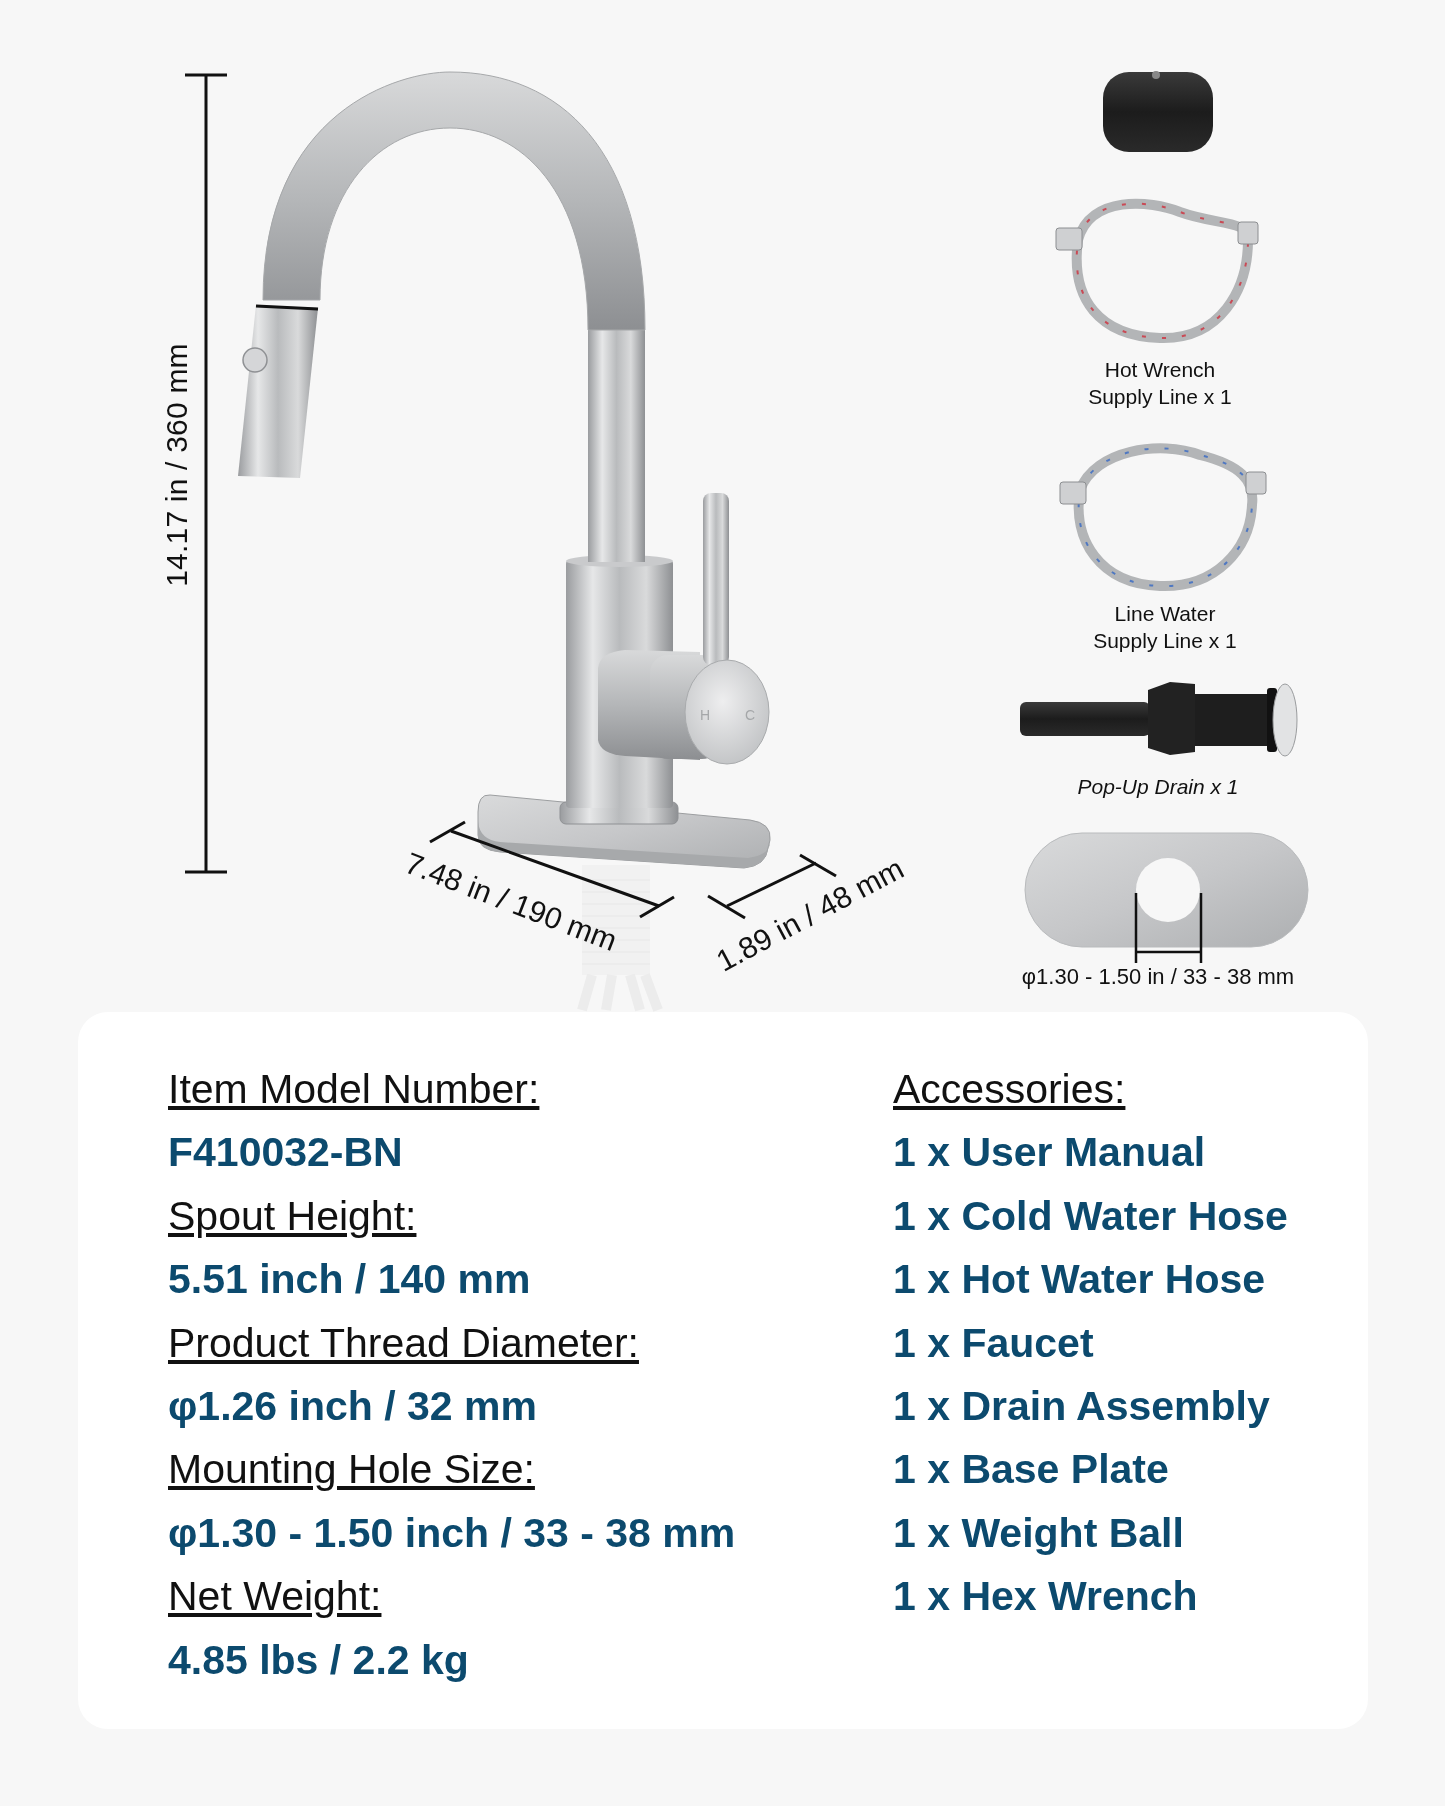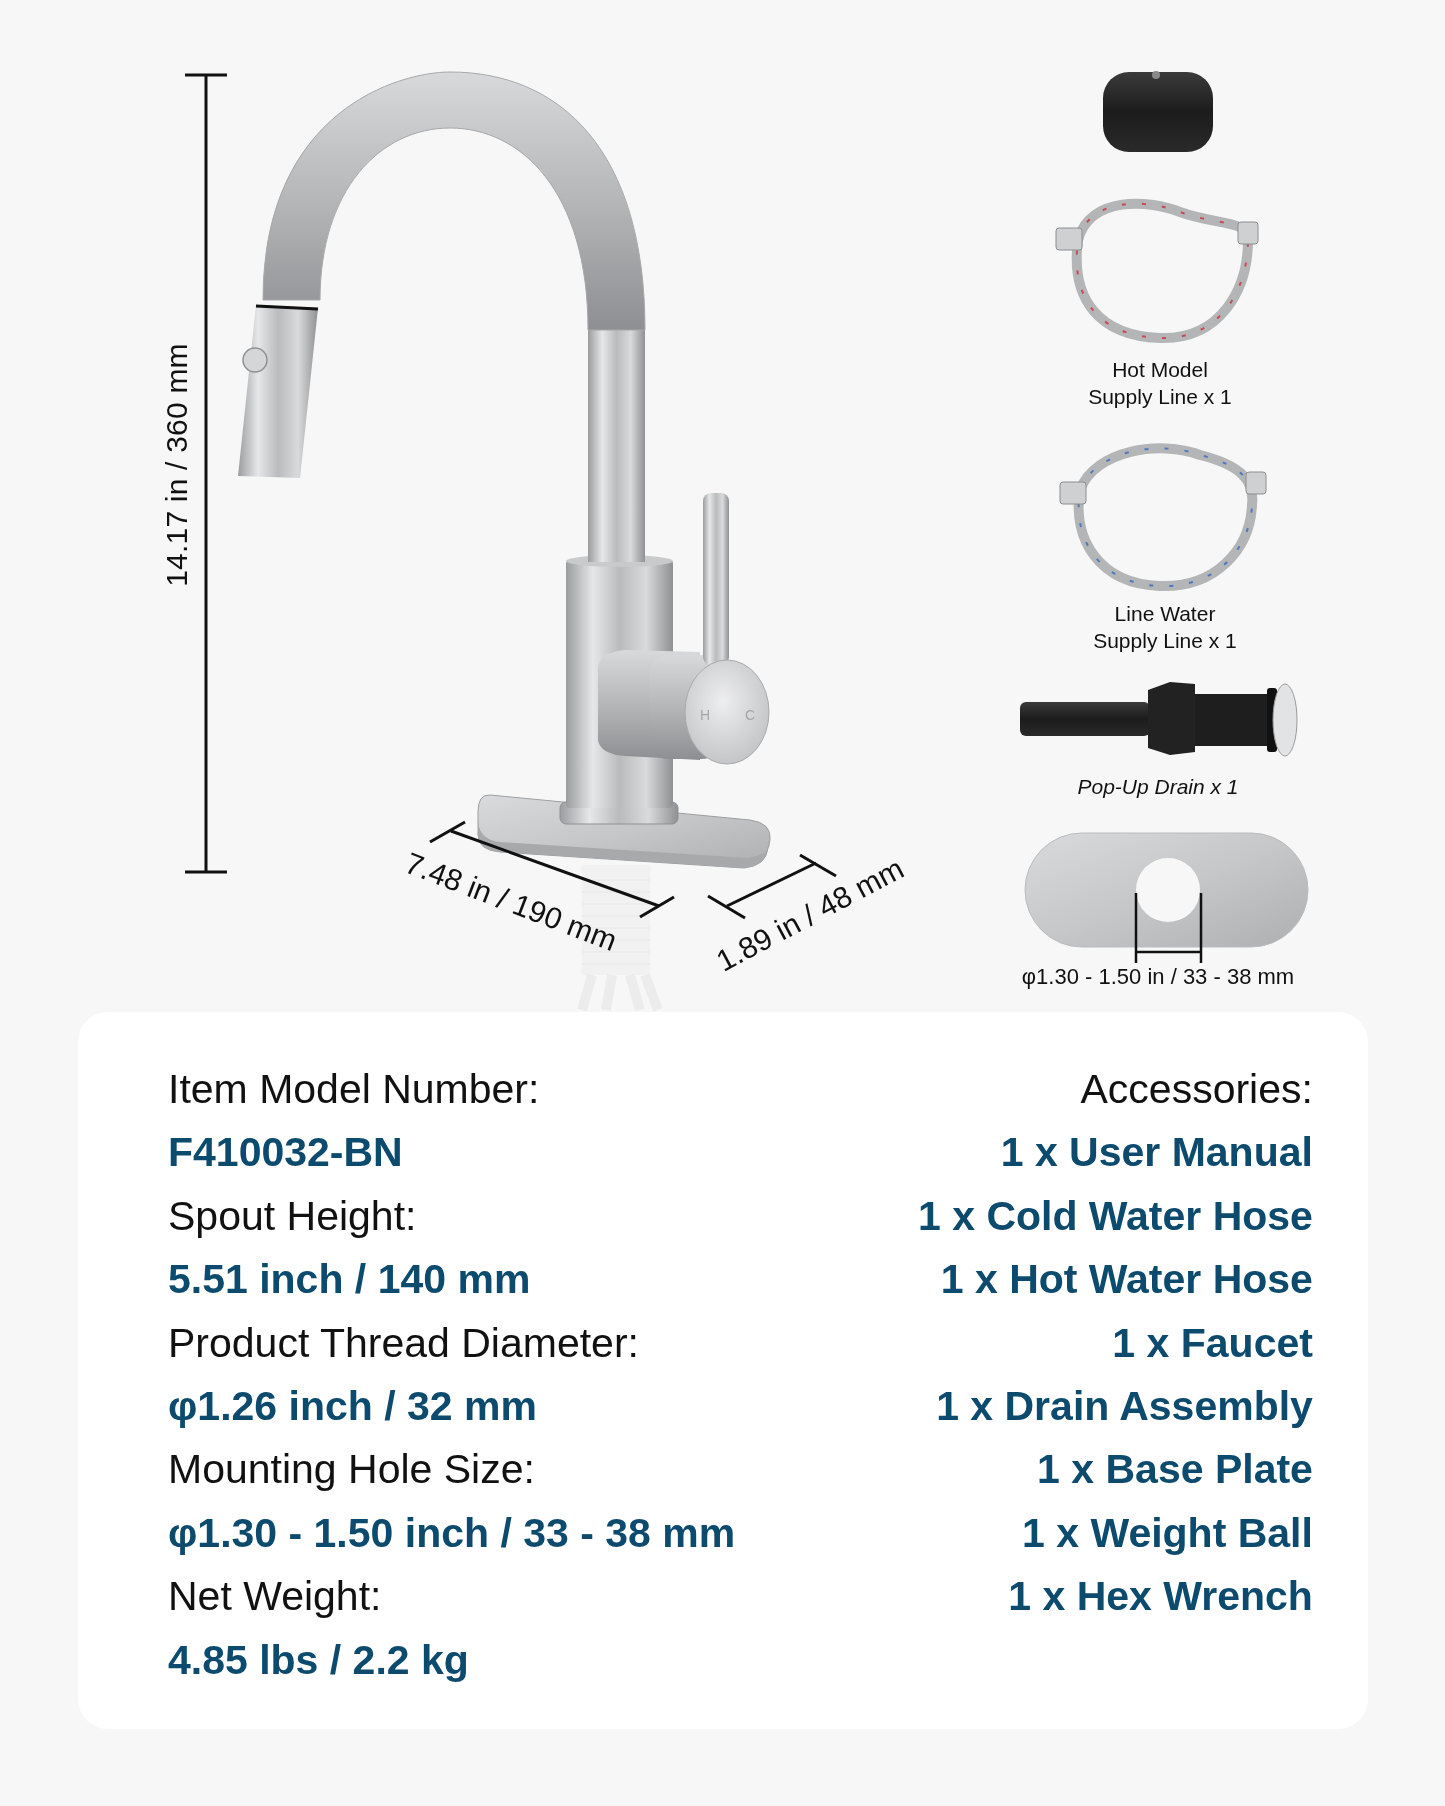--- a/index.html
+++ b/index.html
@@ -33,25 +33,25 @@
   .plate-caption {
     position: absolute; left: 1158px; top: 964px; transform: translateX(-50%);
     font-size: 22px; white-space: nowrap; color: #111;
   }
   .card {
     position: absolute; left: 78px; top: 1012px; width: 1290px; height: 717px;
     background: #ffffff; border-radius: 30px;
   }
   .col { position: absolute; top: 46px; }
   .col.left { left: 90px; }
-  .col.right { left: 840px; text-align: right; }
+  .col.right { left: 815px; }
   .line {
     font-size: 41px; line-height: 63.4px; height: 63.4px; white-space: nowrap;
   }
-  .label { color: #111; font-weight: normal; }
+  .label { color: #111; font-weight: normal; text-decoration: underline; }
   .value { color: #0c4a6e; font-weight: bold; }
 </style>
 </head>
 <body>
 
 <svg class="scene" width="1445" height="1012" viewBox="0 0 1445 1012">
   <defs>
     <linearGradient id="steelH" x1="0" y1="0" x2="1" y2="0">
       <stop offset="0" stop-color="#9a9c9f"></stop>
       <stop offset="0.25" stop-color="#e6e7e8"></stop>
@@ -176,21 +176,21 @@
       <line x1="1136" y1="952" x2="1201" y2="952"></line>
     </g>
   </g>
 </svg>
 
 <div class="dim-v">14.17 in / 360 mm</div>
 <div class="dim-a">7.48 in / 190 mm</div>
 <div class="dim-b">1.89 in / 48 mm</div>
 
 <div class="acc-label" style="left:1160px; top:356px;">
-  <div>Hot Model</div>
+  <div>Hot Wrench</div>
   <div>Supply Line x 1</div>
 </div>
 <div class="acc-label" style="left:1165px; top:600px;">
   <div>Line Water</div>
   <div>Supply Line x 1</div>
 </div>
 <div class="acc-label" style="left:1158px; top:773px;font-style:italic;">
   <div>Pop-Up Drain x 1</div>
 </div>
 <div class="plate-caption">φ1.30 - 1.50 in / 33 - 38 mm</div>

